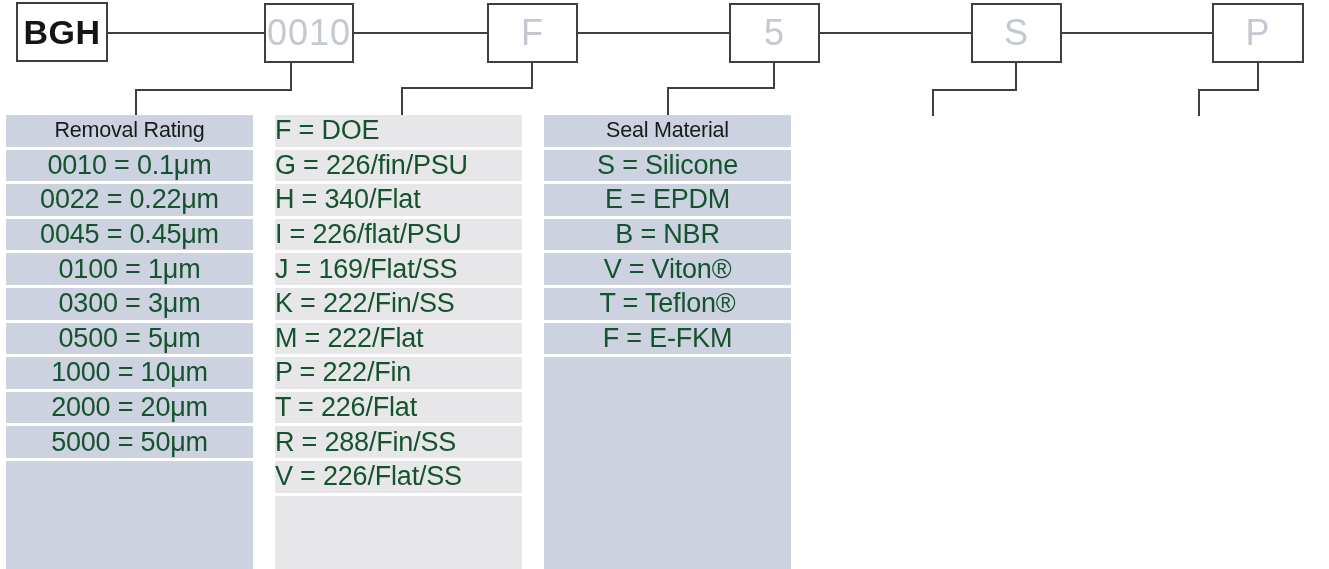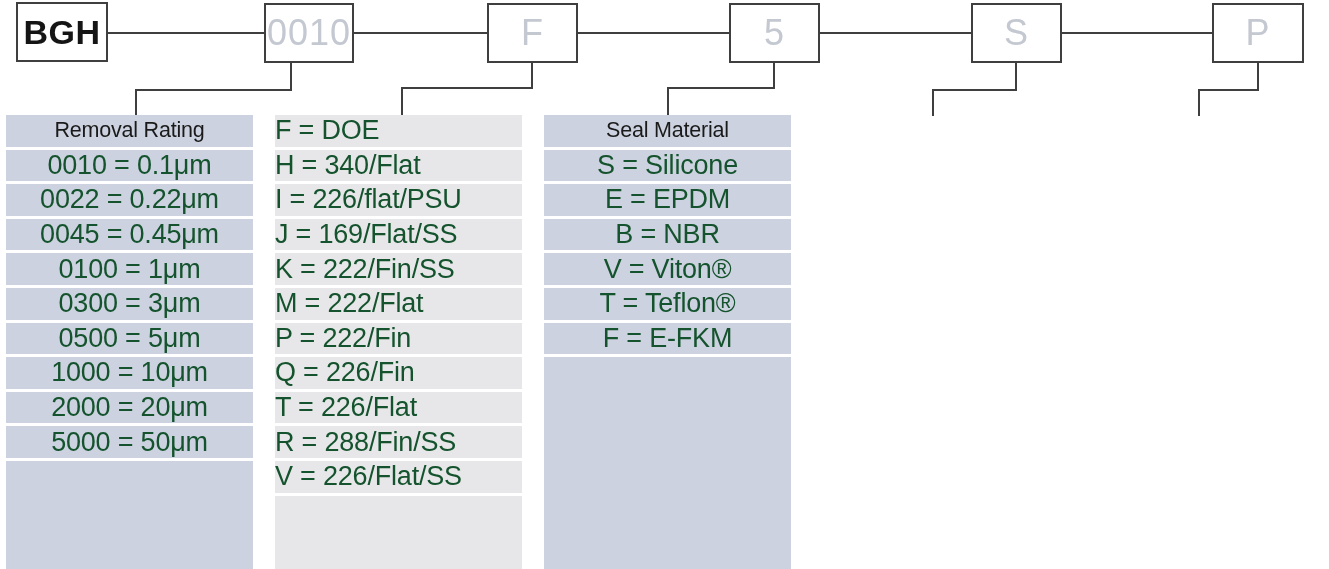--- a/index.html
+++ b/index.html
@@ -97,27 +97,27 @@
         <div class="cell data">0100 = 1μm</div>
         <div class="cell data">0300 = 3μm</div>
         <div class="cell data">0500 = 5μm</div>
         <div class="cell data">1000 = 10μm</div>
         <div class="cell data">2000 = 20μm</div>
         <div class="cell data">5000 = 50μm</div>
         <div class="filler"></div>
       </div>
       <div class="col">
         <div class="cell data">F = DOE</div>
+        <div class="cell data">G = 226/fin/PSU</div>
         <div class="cell data">H = 340/Flat</div>
         <div class="cell data">I = 226/flat/PSU</div>
         <div class="cell data">J = 169/Flat/SS</div>
         <div class="cell data">K = 222/Fin/SS</div>
         <div class="cell data">M = 222/Flat</div>
         <div class="cell data">P = 222/Fin</div>
-        <div class="cell data">Q = 226/Fin</div>
         <div class="cell data">T = 226/Flat</div>
         <div class="cell data">R = 288/Fin/SS</div>
         <div class="cell data">V = 226/Flat/SS</div>
         <div class="filler"></div>
       </div>
       <div class="col">
         <div class="cell header">Seal Material</div>
         <div class="cell data">S = Silicone</div>
         <div class="cell data">E = EPDM</div>
         <div class="cell data">B = NBR</div>

